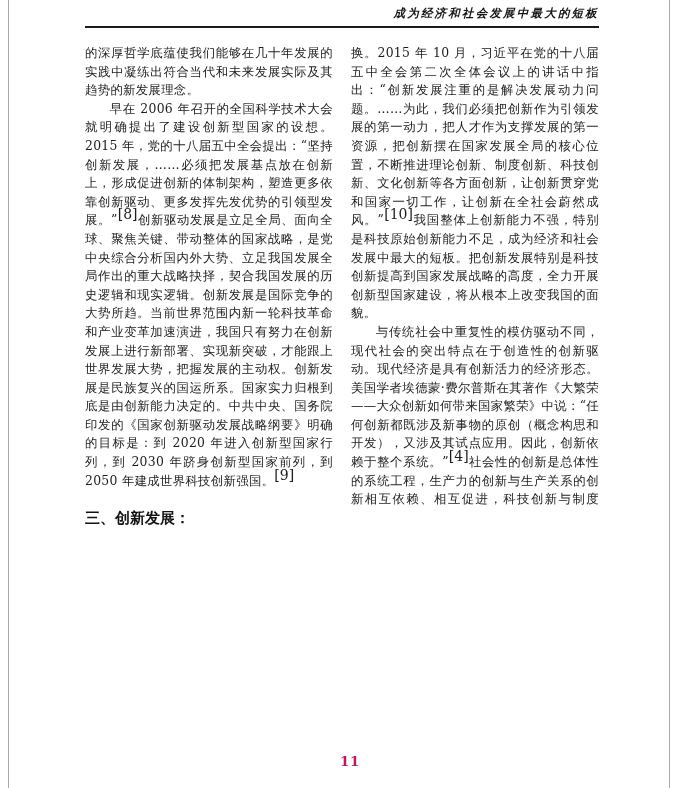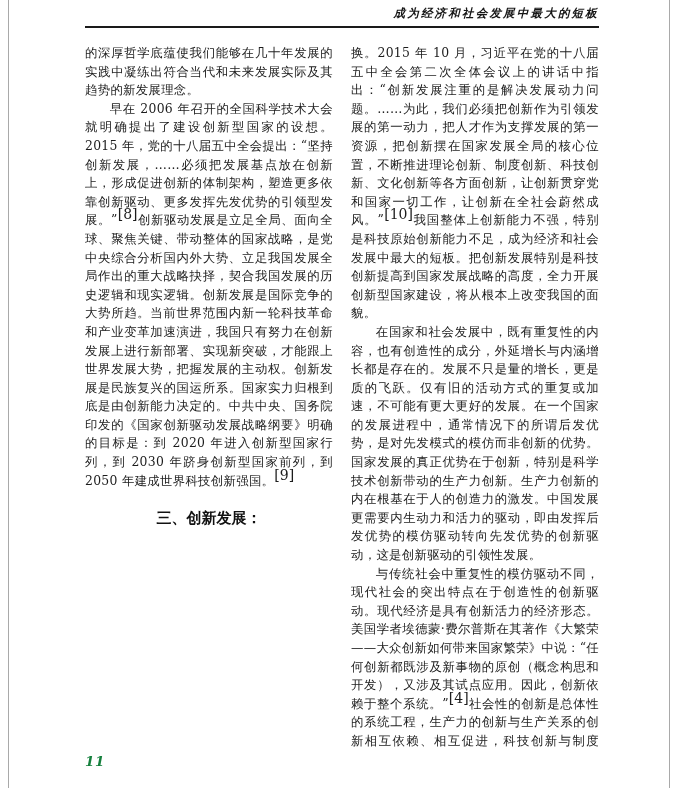--- a/index.html
+++ b/index.html
@@ -20,28 +20,28 @@
   .content{position:absolute;top:44px;left:85px;width:514px;display:flex;gap:18px;}
   .col{width:248px;flex:0 0 248px;}
   p.body-par{
     margin:0;text-align:justify;text-justify:inter-character;
     font-size:12.4px;line-height:18.6px;letter-spacing:0.3px;color:#1c1c1c;
   }
   p.body-par.indent{text-indent:2em;}
   p.body-par.fill{text-align-last:justify;}
   sup.cite{font-size:14px;line-height:0;letter-spacing:0;vertical-align:super;}
   .section-heading{
-    margin:17px 0 12px 0;text-align:center;font-weight:bold;
+    margin:17px 0 12px 0;font-weight:bold;
     font-family:"DejaVu Sans","Liberation Sans",sans-serif;
     font-size:15px;line-height:23px;color:#111111;
   }
   .section-heading span{display:block;}
   .page-num{
-    position:absolute;top:753px;left:85px;width:530px;text-align:left;
-    font-weight:bold;font-size:13.5px;letter-spacing:0.5px;color:#15803d;font-style:italic;
+    position:absolute;top:753px;left:85px;width:530px;text-align:center;
+    font-weight:bold;font-size:13.5px;letter-spacing:0.5px;color:#be185d;
   }
 </style>
 </head>
 <body>
 
 <div class="page-edge left"></div>
 <div class="page-edge right"></div>
 
 <div class="running-head">成为经济和社会发展中最大的短板</div>
 <div class="head-rule"></div>
@@ -52,19 +52,18 @@
         <p class="body-par">的深厚哲学底蕴使我们能够在几十年发展的实践中凝练出符合当代和未来发展实际及其趋势的新发展理念。</p>
         <p class="body-par indent">早在 2006 年召开的全国科学技术大会就明确提出了建设创新型国家的设想。2015 年，党的十八届五中全会提出：“坚持创新发展，……必须把发展基点放在创新上，形成促进创新的体制架构，塑造更多依靠创新驱动、更多发挥先发优势的引领型发展。”<sup class="cite">[8]</sup>创新驱动发展是立足全局、面向全球、聚焦关键、带动整体的国家战略，是党中央综合分析国内外大势、立足我国发展全局作出的重大战略抉择，契合我国发展的历史逻辑和现实逻辑。创新发展是国际竞争的大势所趋。当前世界范围内新一轮科技革命和产业变革加速演进，我国只有努力在创新发展上进行新部署、实现新突破，才能跟上世界发展大势，把握发展的主动权。创新发展是民族复兴的国运所系。国家实力归根到底是由创新能力决定的。中共中央、国务院印发的《国家创新驱动发展战略纲要》明确的目标是：到 2020 年进入创新型国家行列，到 2030 年跻身创新型国家前列，到 2050 年建成世界科技创新强国。<sup class="cite">[9]</sup></p>
       </div>
     <h3 class="section-heading">
       <span>三、创新发展：</span>
     </h3>
   </div>
   <div class="col">
     <div id="right-pars">
         <p class="body-par">换。2015 年 10 月，习近平在党的十八届五中全会第二次全体会议上的讲话中指出：“创新发展注重的是解决发展动力问题。……为此，我们必须把创新作为引领发展的第一动力，把人才作为支撑发展的第一资源，把创新摆在国家发展全局的核心位置，不断推进理论创新、制度创新、科技创新、文化创新等各方面创新，让创新贯穿党和国家一切工作，让创新在全社会蔚然成风。”<sup class="cite">[10]</sup>我国整体上创新能力不强，特别是科技原始创新能力不足，成为经济和社会发展中最大的短板。把创新发展特别是科技创新提高到国家发展战略的高度，全力开展创新型国家建设，将从根本上改变我国的面貌。</p>
-        <p class="body-par indent">在国家和社会发展中，既有重复性的内容，也有创造性的成分，外延增长与内涵增长都是存在的。发展不只是量的增长，更是质的飞跃。仅有旧的活动方式的重复或加速，不可能有更大更好的发展。在一个国家的发展进程中，通常情况下的所谓后发优势，是对先发模式的模仿而非创新的优势。国家发展的真正优势在于创新，特别是科学技术创新带动的生产力创新。生产力创新的内在根基在于人的创造力的激发。中国发展更需要内生动力和活力的驱动，即由发挥后发优势的模仿驱动转向先发优势的创新驱动，这是创新驱动的引领性发展。</p>
         <p class="body-par indent fill">与传统社会中重复性的模仿驱动不同，现代社会的突出特点在于创造性的创新驱动。现代经济是具有创新活力的经济形态。美国学者埃德蒙·费尔普斯在其著作《大繁荣——大众创新如何带来国家繁荣》中说：“任何创新都既涉及新事物的原创（概念构思和开发），又涉及其试点应用。因此，创新依赖于整个系统。”<sup class="cite">[4]</sup>社会性的创新是总体性的系统工程，生产力的创新与生产关系的创新相互依赖、相互促进，科技创新与制度</p>
       </div>
   </div>
 </div>
 
 <div class="page-num">11</div>
 
 </body></html>

